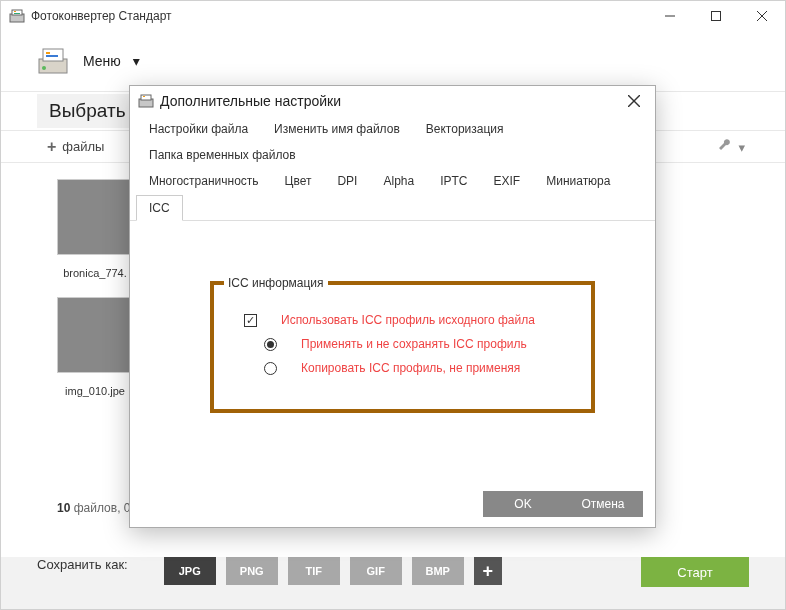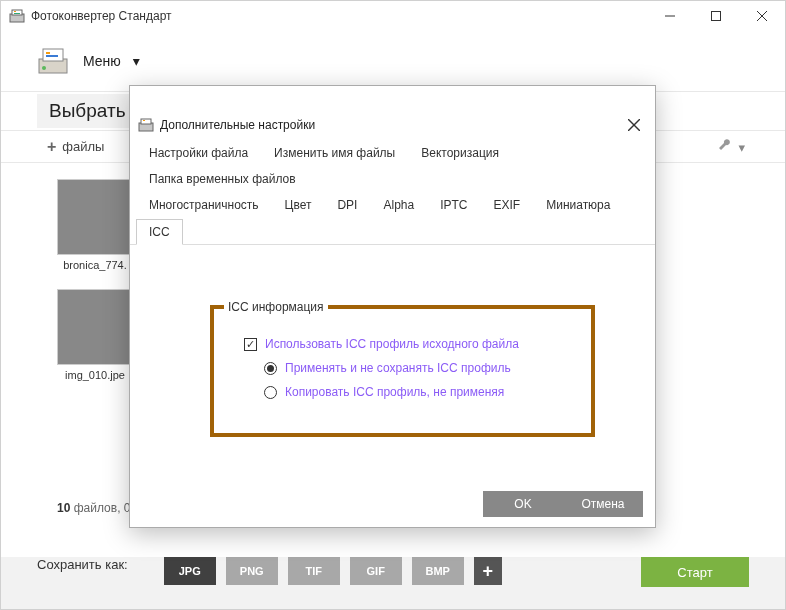--- a/index.html
+++ b/index.html
@@ -19,45 +19,45 @@
 .toolbar-row { height: 40px; display: flex; align-items: center; padding: 0 36px; gap: 16px; border-top: 1px solid #e8e8e8; border-bottom: 1px solid #e8e8e8; }
 .select-files { background: #f2f2f2; padding: 6px 12px; font-size: 19px; color: #222; }
 
 .add-row { height: 32px; display: flex; align-items: center; padding: 0 36px 0 46px; border-bottom: 1px solid #e8e8e8; font-size: 13px; color: #444; gap: 6px; position: relative; }
 .add-row .tool-right { position: absolute; right: 40px; color: #888; }
 
 .content { padding: 16px 36px 0 56px; display: flex; gap: 24px; height: 330px; }
 .thumbs { display: flex; flex-direction: column; gap: 18px; }
 .thumb { width: 76px; }
 .thumb .img { width: 76px; height: 76px; border: 1px solid #ccc; background: #888; position: relative; overflow: hidden; }
-.thumb .cap { font-size: 11px; color: #333; margin-top: 4px; text-align: center; white-space: nowrap; overflow: hidden; }
+.thumb .cap { font-size: 11px; color: #333; margin-top: 12px; text-align: center; white-space: nowrap; overflow: hidden; }
 
 .status { padding: 8px 36px 0 56px; font-size: 12px; color: #666; }
 .status .bold { font-weight: 600; color: #333; }
 
 .bottombar { position: absolute; left: 0; right: 0; bottom: 0; height: 52px; background: #f2f2f2; display: flex; align-items: flex-start; padding: 0 36px; }
 .bottombar .label { font-size: 13px; color: #333; margin-right: 36px; }
 .fmt-btn { width: 52px; height: 28px; background: #a8a8a8; color: #fff; font-size: 11px; font-weight: 600; display: flex; align-items: center; justify-content: center; margin-right: 10px; }
 .fmt-btn.active { background: #404040; }
 .fmt-add { width: 28px; height: 28px; background: #555; color: #fff; display: flex; align-items: center; justify-content: center; font-size: 18px; font-weight: bold; }
 .start-btn { margin-left: auto; width: 108px; height: 30px; background: #7cb342; color: #fff; font-size: 13px; display: flex; align-items: center; justify-content: center; }
 
 
 .overlay { position: absolute; left: 0; top: 0; right: 0; bottom: 0; }
 .dialog { position: absolute; left: 128px; top: 84px; width: 527px; height: 443px; background: #fff; border: 1px solid #aaa; box-shadow: 0 6px 24px rgba(0,0,0,0.25); display: flex; flex-direction: column; }
-.dlg-title { height: 30px; display: flex; align-items: center; padding: 0 6px 0 8px; font-size: 12px; color: #222; margin-top: 24px; }
+.dlg-title { height: 30px; display: flex; align-items: center; padding: 0 6px 0 8px; font-size: 14px; color: #222; }
 .dlg-title .app-icon { width: 16px; height: 16px; margin-right: 6px; }
 .dlg-close { margin-left: auto; width: 30px; height: 30px; display: flex; align-items: center; justify-content: center; }
 .tabs { display: flex; flex-wrap: wrap; border-bottom: 1px solid #ddd; padding: 0 6px; }
 .tab { padding: 5px 12px; font-size: 12px; color: #333; border: 1px solid transparent; position: relative; }
 .tab.active { border: 1px solid #ccc; border-bottom: 1px solid #fff; background: #fff; top: 1px; }
 .dlg-body { flex: 1; padding: 60px 60px 0 80px; }
 .group { border: 4px solid #a16207; padding: 18px 20px 24px 20px; position: relative; }
 .group-title { position: absolute; top: -9px; left: 10px; background: #fff; padding: 0 4px; font-size: 12px; color: #333; }
-.chk-row, .rad-row { display: flex; align-items: center; gap: 8px; font-size: 12px; color: #8b5cf6; margin: 10px 0; padding-left: 10px; }
+.chk-row, .rad-row { display: flex; align-items: center; gap: 24px; font-size: 12px; color: #ef4444; margin: 10px 0; padding-left: 10px; }
 .rad-row { padding-left: 30px; }
 .chk { width: 13px; height: 13px; border: 1px solid #333; display: flex; align-items: center; justify-content: center; }
 .chk.checked::after { content: "✓"; font-size: 11px; color: #333; line-height: 1; }
 .rad { width: 13px; height: 13px; border: 1px solid #333; border-radius: 50%; display: flex; align-items: center; justify-content: center; }
 .rad.sel::after { content: ""; width: 7px; height: 7px; background: #333; border-radius: 50%; }
 .dlg-buttons { display: flex; justify-content: flex-end; gap: 0; padding: 10px 12px; }
 .dlg-btn { width: 80px; height: 26px; background: #888; color: #fff; font-size: 12px; display: flex; align-items: center; justify-content: center; }
 
 
 .img1 { background: linear-gradient(135deg,#2b3a1a 0%,#6b7a3a 40%,#d9c9a3 70%,#8a6a3a 100%); }
@@ -162,21 +162,21 @@
       <span>Дополнительные настройки</span>
       <div class="dlg-close">
         <svg width="12" height="12" viewBox="0 0 10 10">
             <line x1="0" y1="0" x2="10" y2="10" stroke="#333" stroke-width="1.2"></line>
             <line x1="10" y1="0" x2="0" y2="10" stroke="#333" stroke-width="1.2"></line>
           </svg>
       </div>
     </div>
     <div class="tabs">
       <div class="tab">Настройки файла</div>
-      <div class="tab">Изменить имя файлы</div>
+      <div class="tab">Изменить имя файлов</div>
       <div class="tab">Векторизация</div>
       <div class="tab">Папка временных файлов</div>
       <div style="flex-basis:100%;height:0"></div>
       <div class="tab">Многостраничность</div>
       <div class="tab">Цвет</div>
       <div class="tab">DPI</div>
       <div class="tab">Alpha</div>
       <div class="tab">IPTC</div>
       <div class="tab">EXIF</div>
       <div class="tab">Миниатюра</div>

